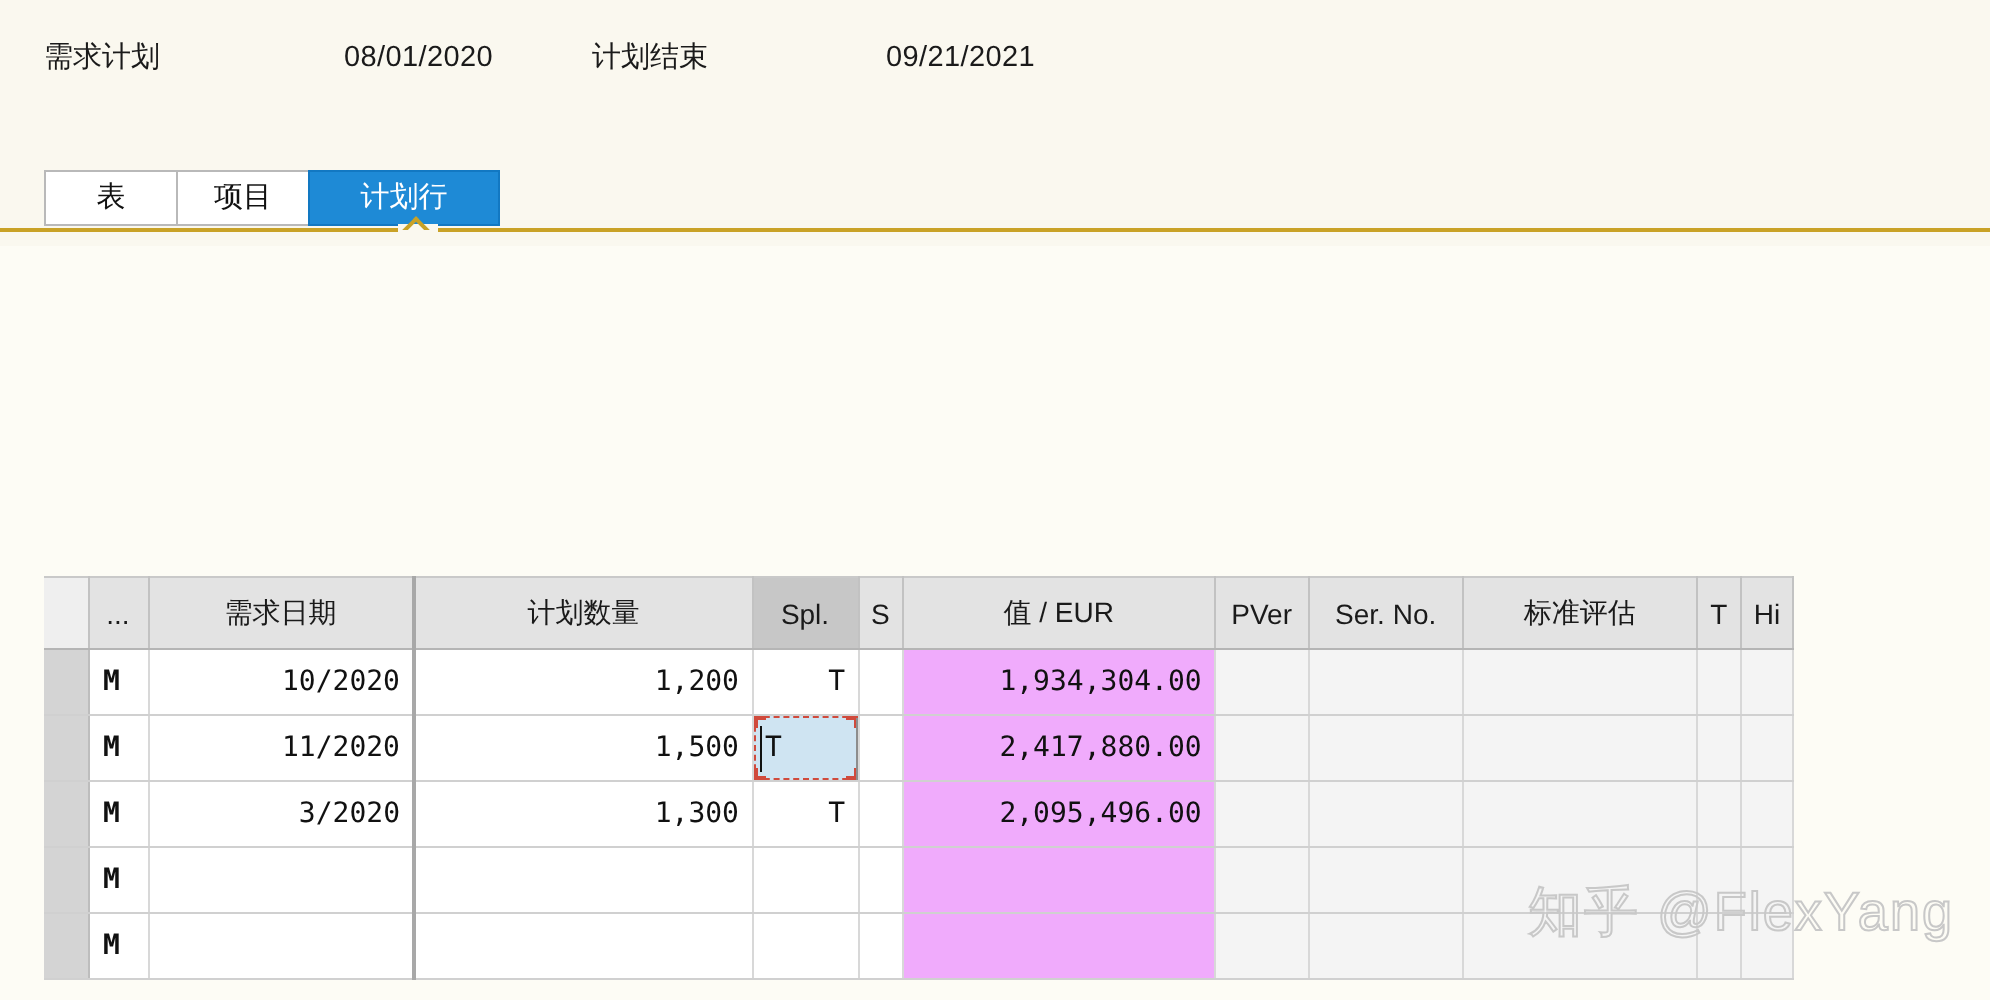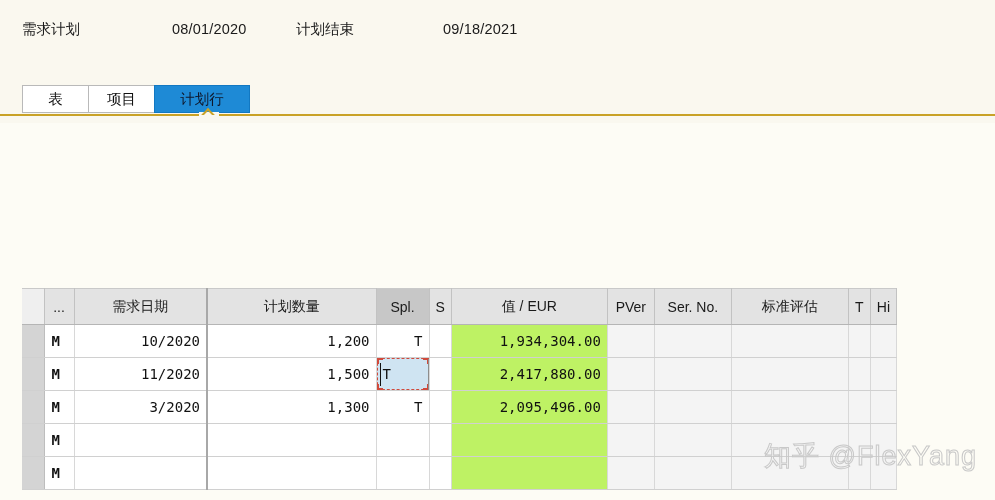--- a/index.html
+++ b/index.html
@@ -61,21 +61,21 @@
     background: #ffffff;
     border: 1px solid #b9b9b9;
     border-right: none;
     padding: 0 14px;
     cursor: pointer;
     user-select: none;
   }
   .tab:last-child { border-right: 1px solid #b9b9b9; }
   .tab.active {
     background: #1e8ad6;
-    color: #0f172a;
+    color: #ffffff;
     border-color: #1278c2;
     font-weight: 400;
     min-width: 96px;
   }
   .gold-rule {
     position: absolute; left: 0; top: 55px;
     width: 995px; height: 4px;
   }
   .gold-rule .line {
     position: absolute; left: 0; top: 1px;
@@ -214,21 +214,21 @@
     padding: 0;
     cursor: pointer;
   }
   .grid td.mark {
     text-align: left;
     font-weight: bold;
     padding-left: 7px;
     border-right: 1px solid #d8d8d8;
   }
   .grid td.num { text-align: right; }
-  .grid td.ro { background: #bef264; }
+  .grid td.ro { background: #f0abfc; }
   .grid td.blank { background: #f4f4f4; }
   .grid td.thick-left { border-left: 2px solid #a8a8a8; }
   .grid th.thick-left { border-left: 2px solid #a8a8a8; }
 
   
   .cell-focus {
     position: relative;
     padding: 0 !important;
     background: #ffffff;
   }
@@ -296,21 +296,21 @@
 </head>
 <body>
 
 <div class="screen">
 
   <div class="top-band">
     <div class="hdr-row">
       <span class="hdr-lbl hdr-lbl-1">需求计划</span>
       <span class="hdr-val hdr-val-1">08/01/2020</span>
       <span class="hdr-lbl hdr-lbl-2">计划结束</span>
-      <span class="hdr-val hdr-val-2">09/18/2021</span>
+      <span class="hdr-val hdr-val-2">09/21/2021</span>
     </div>
   </div>
 
   <div class="tab-zone">
     <div class="tabs">
       <div class="tab">表</div>
       <div class="tab">项目</div>
       <div class="tab active">计划行</div>
     </div>
     <div class="gold-rule">

